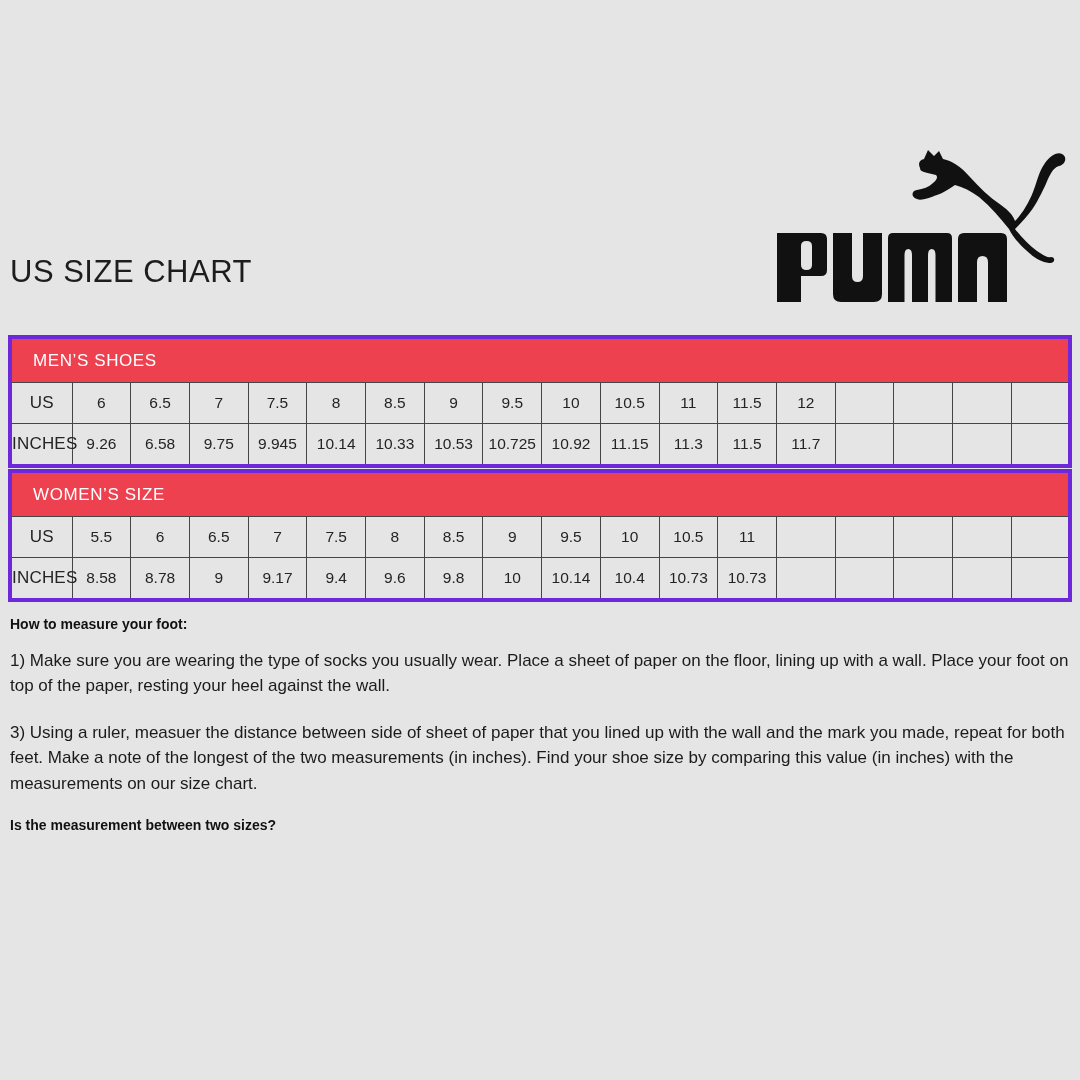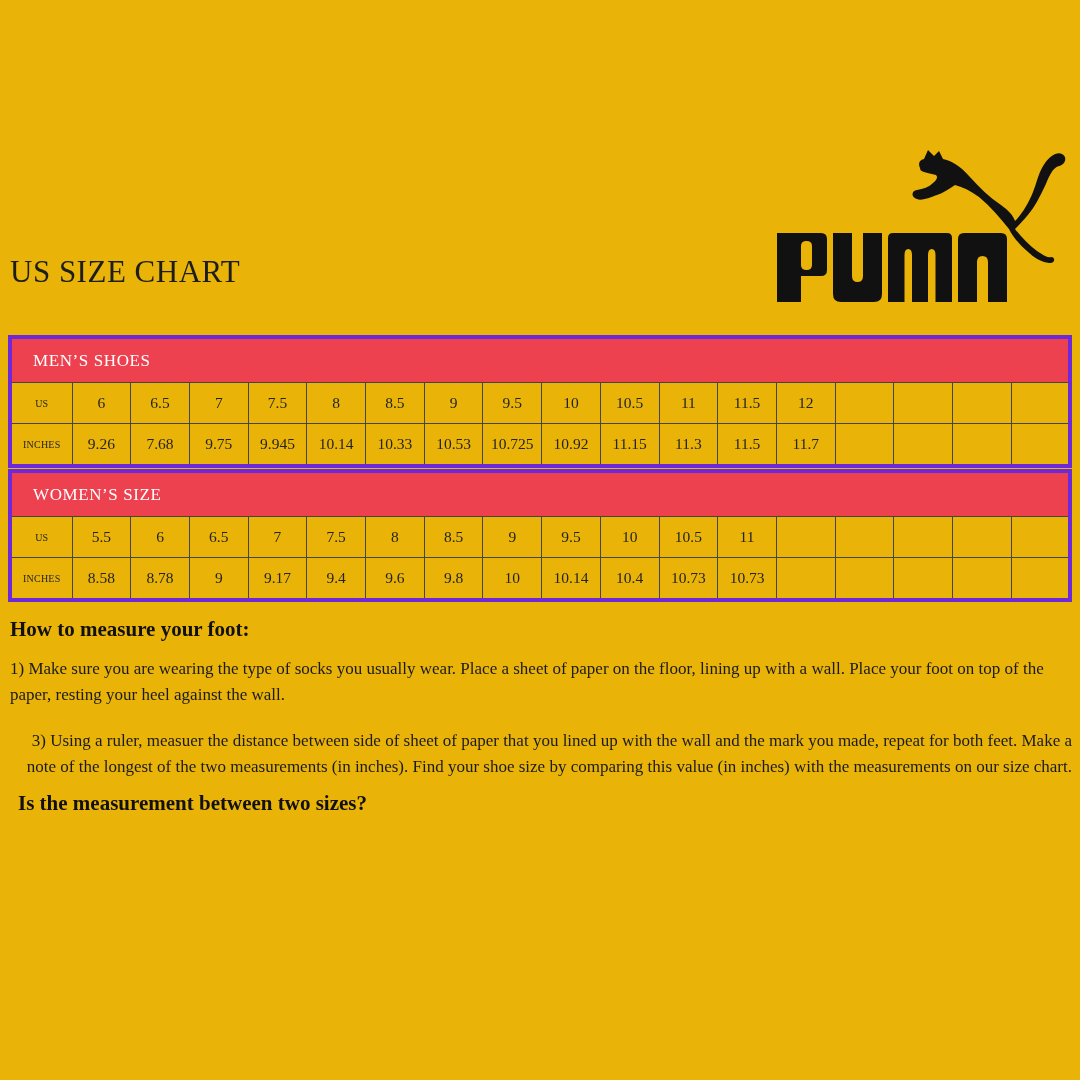--- a/index.html
+++ b/index.html
@@ -1,18 +1,18 @@
 <!DOCTYPE html>
 <html><head>
 <meta charset="utf-8">
 <style>
   html,body{margin:0;padding:0;background:#fff;}
   .canvas{
-    position:relative;width:1080px;height:1080px;background:#eab308;overflow:hidden;
-    font-family:Liberation Serif, serif;color:#1c1c1c;
+    position:relative;width:1080px;height:1080px;background:#e5e5e5;overflow:hidden;
+    font-family:Liberation Sans, sans-serif;color:#1c1c1c;
   }
   
   .page-title{
     position:absolute;left:10px;top:254px;margin:0;
     font-size:31px;font-weight:500;letter-spacing:.5px;color:#1d1d1d;
   }
   
   .logo-cat{position:absolute;left:908px;top:146px;width:166px;height:130px;}
   .logo-wordmark{position:absolute;left:777px;top:233px;width:230px;height:69px;}
   .logo-cat path,.logo-wordmark path{fill:#111;}
@@ -21,31 +21,31 @@
     position:absolute;left:8px;width:1064px;border-collapse:collapse;table-layout:fixed;
     border:4px solid #6d28d9;
   }
   .size-table.mens{top:335px;}
   .size-table.womens{top:469px;}
   .size-table col.col-label{width:62px;}
   .size-table td{
     border:1px solid #454545;height:40px;text-align:center;vertical-align:middle;
     font-size:15.5px;color:#242424;padding:0;
   }
-  .size-table td.lbl{font-size:10px;letter-spacing:.2px;}
+  .size-table td.lbl{font-size:17px;letter-spacing:.2px;}
   .size-table td.band{
     background:#ED4150;color:#ffffff;text-align:left;height:43px;
     padding-left:21px;font-size:17px;letter-spacing:.6px;font-weight:400;
   }
   
   .notes{position:absolute;left:10px;top:616px;width:1062px;font-size:17px;line-height:1.5;color:#1b1b1b;}
-  .notes h3{font-size:21px;line-height:1.25;margin:0 0 14px 0;color:#111;}
+  .notes h3{font-size:14px;line-height:1.25;margin:0 0 14px 0;color:#111;}
   .notes p{margin:0 0 21px 0;}
-  .notes p.step-3{margin-bottom:11px;text-align:right;}
-  .notes h3.tip{margin:8px;}
+  .notes p.step-3{margin-bottom:21px;}
+  .notes h3.tip{margin:0;}
   .notes p.last{margin:0;}
 </style>
 </head>
 <body>
 
 <div class="canvas">
 
   <h1 class="page-title">US SIZE CHART</h1>
 
   <svg class="logo-cat" viewBox="0 0 166 130" aria-hidden="true">
@@ -117,21 +117,21 @@
           <td>11.5</td>
           <td>12</td>
           <td></td>
           <td></td>
           <td></td>
           <td></td>
         </tr>
         <tr>
           <td class="lbl">INCHES</td>
           <td>9.26</td>
-          <td>7.68</td>
+          <td>6.58</td>
           <td>9.75</td>
           <td>9.945</td>
           <td>10.14</td>
           <td>10.33</td>
           <td>10.53</td>
           <td>10.725</td>
           <td>10.92</td>
           <td>11.15</td>
           <td>11.3</td>
           <td>11.5</td>

